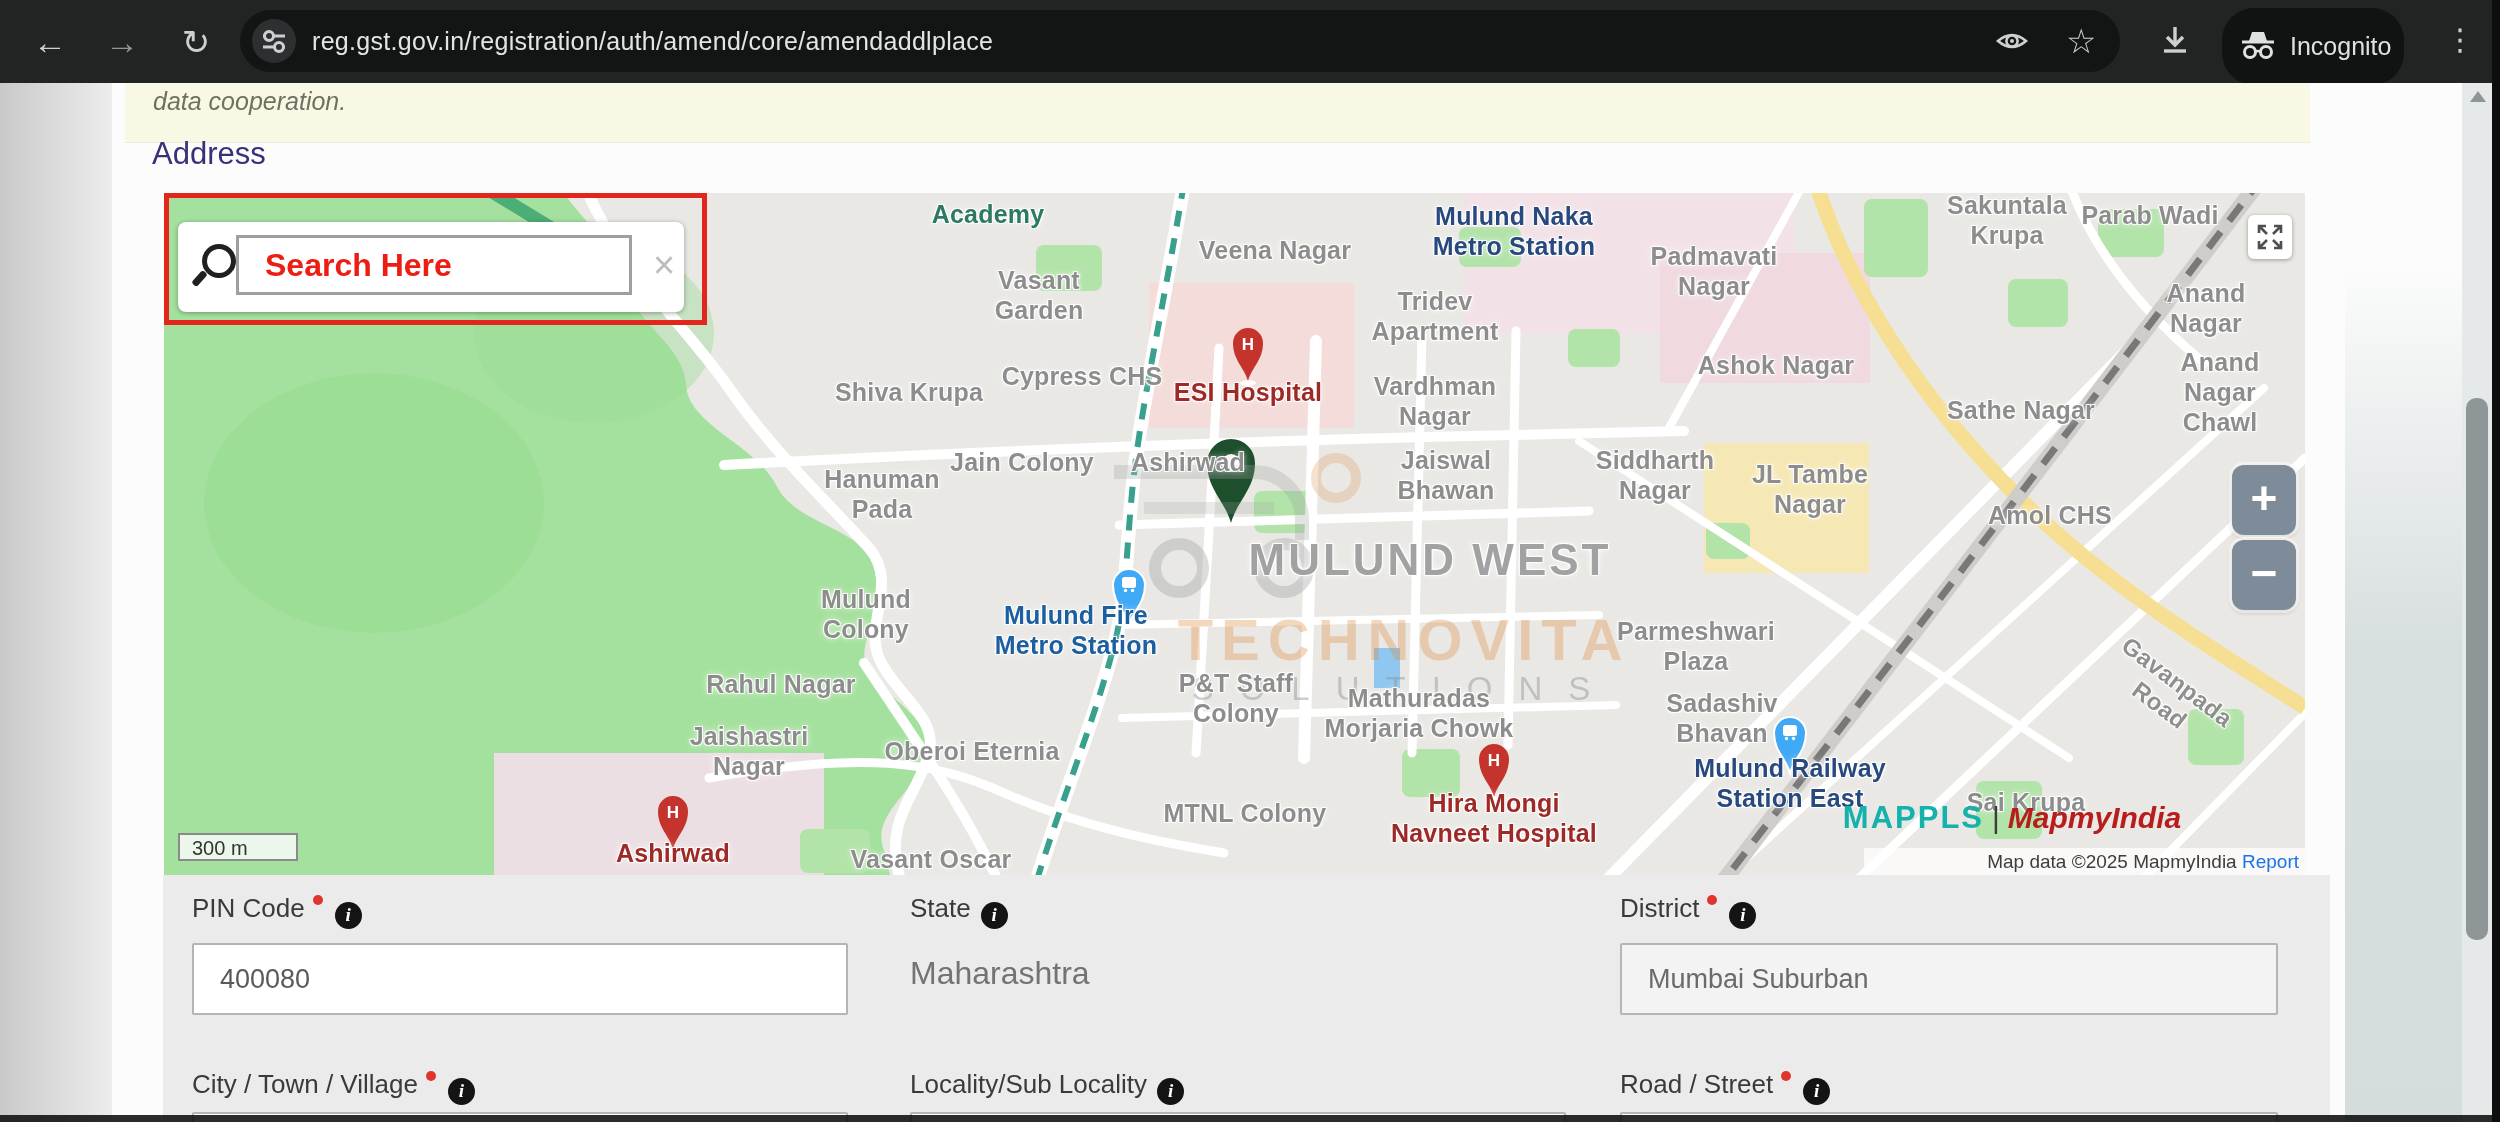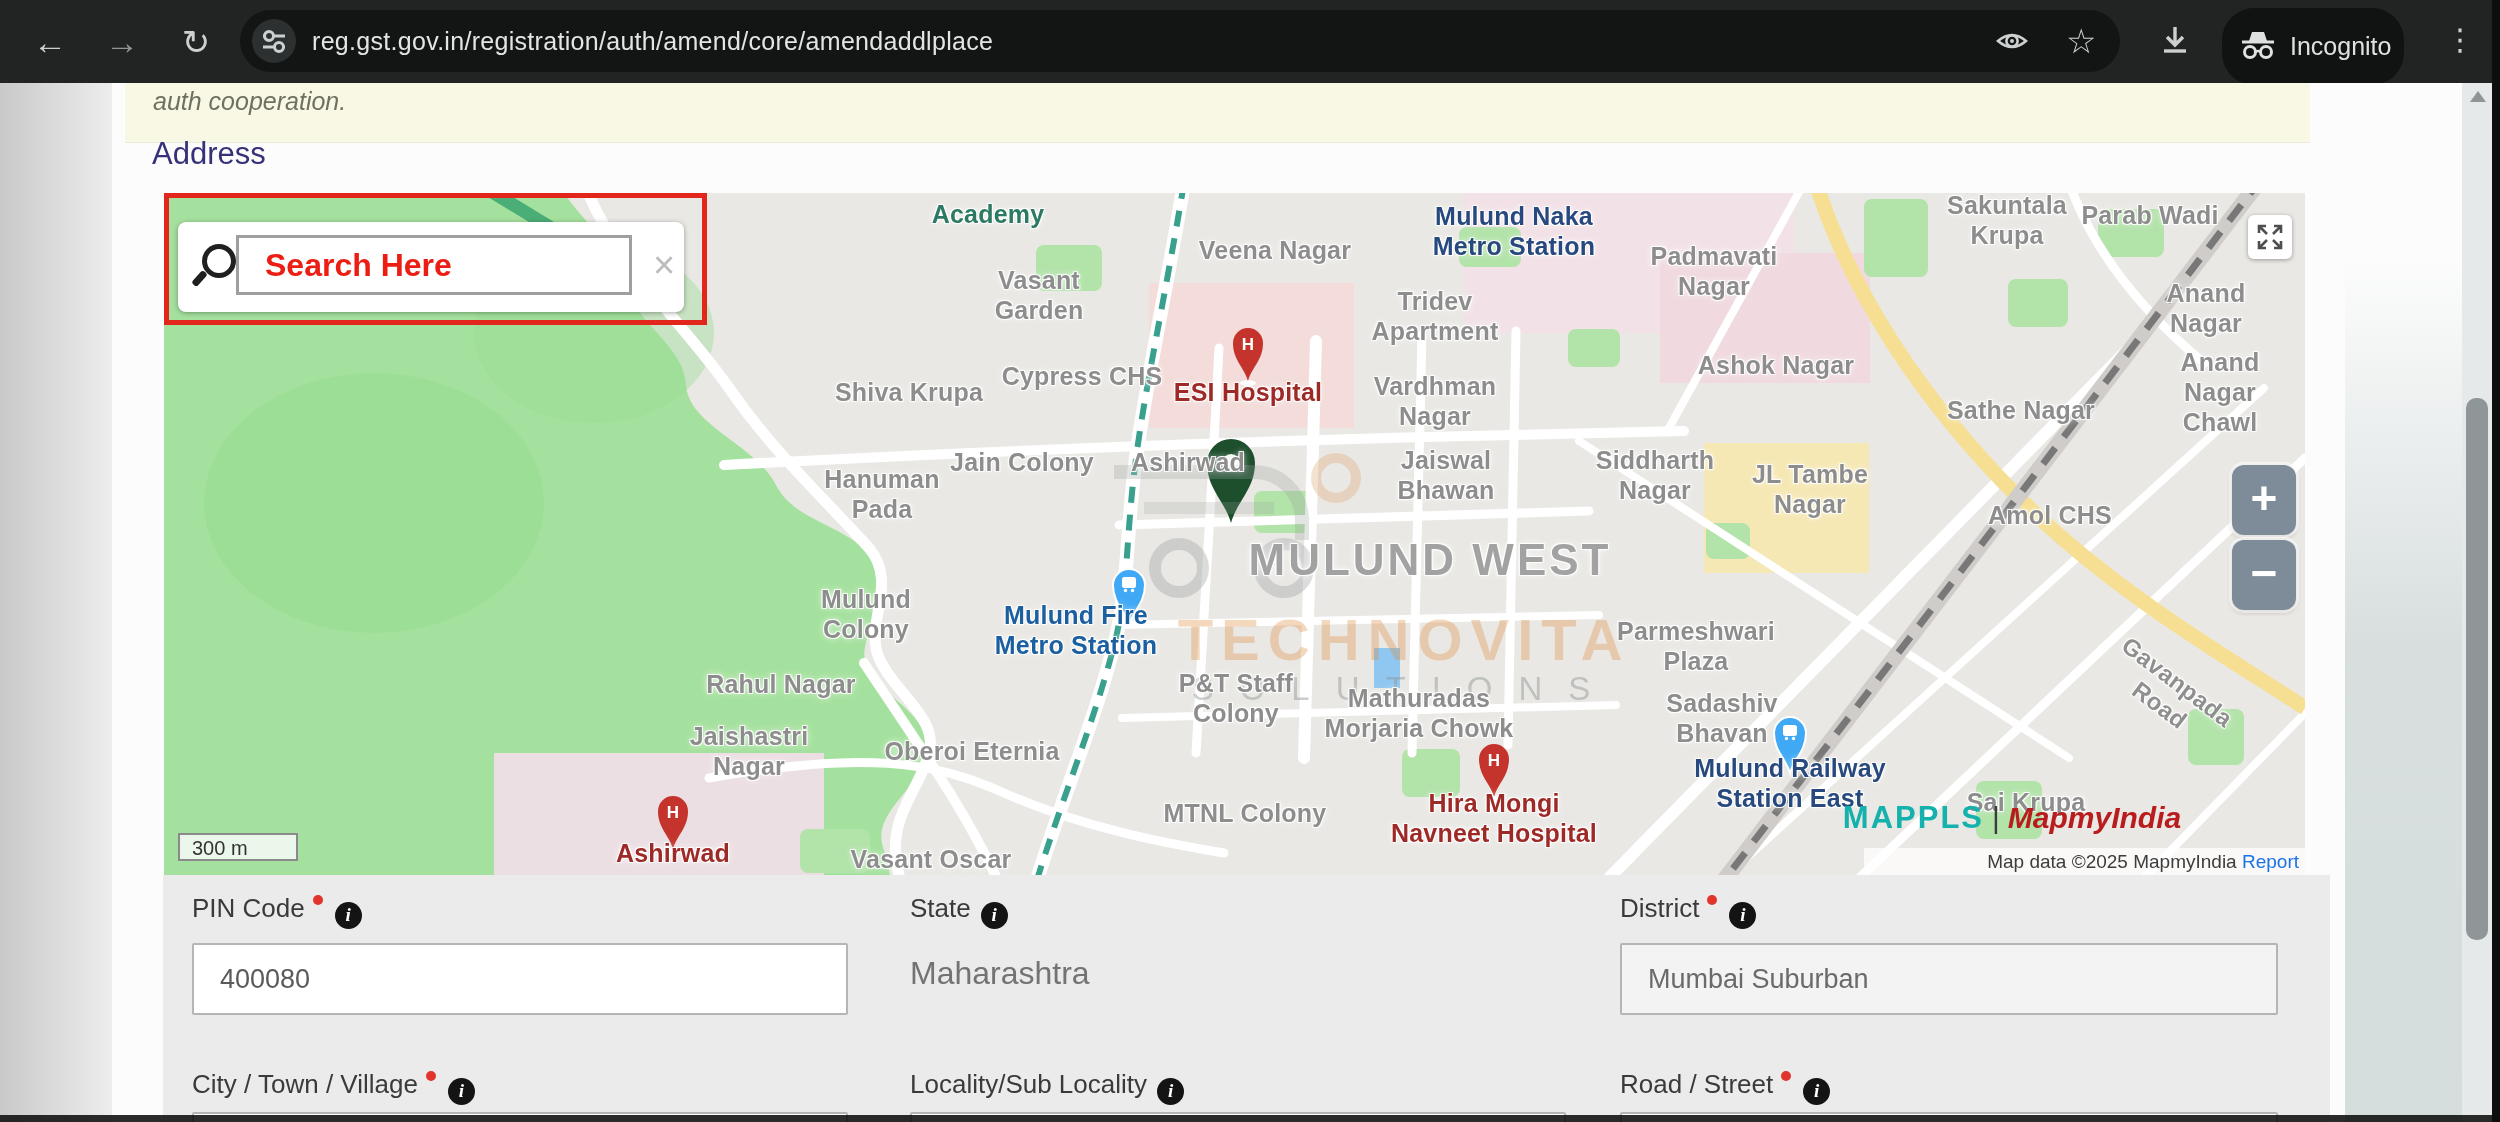--- a/index.html
+++ b/index.html
@@ -152,21 +152,21 @@
       <span id="incoglbl">Incognito</span>
     </div>
 
     <div class="abs" id="dots">⋮</div>
   </div>
 
   <div class="abs" id="leftbar"></div>
   <div class="abs" id="card"></div>
 
   <div class="abs" id="banner">
-    <div class="abs" id="bannertext">auth cooperation.</div>
+    <div class="abs" id="bannertext">data cooperation.</div>
   </div>
 
   <div class="abs" id="pagetitle">Address</div>
 
   <div class="abs" id="mapwrap">
     <svg width="2141" height="682" viewBox="0 0 2141 682">
       <rect width="2141" height="682" fill="#eae8e4"></rect>
 
       <path d="M0,0 L400,0 C420,30 452,52 462,92 C472,132 520,152 522,192
         C524,232 592,252 612,292 C632,332 692,332 712,372 C732,412 692,442 702,472

